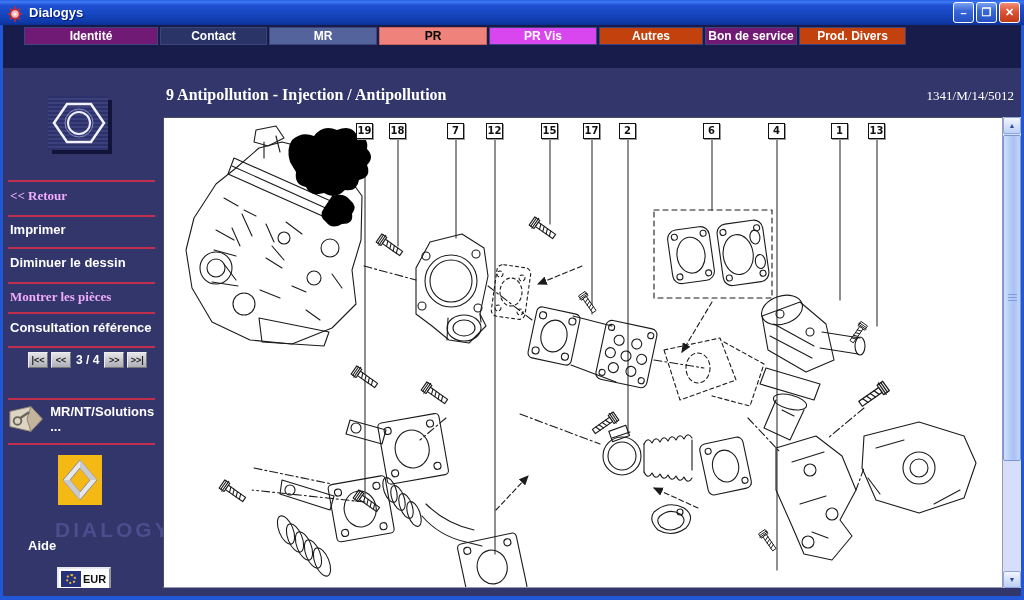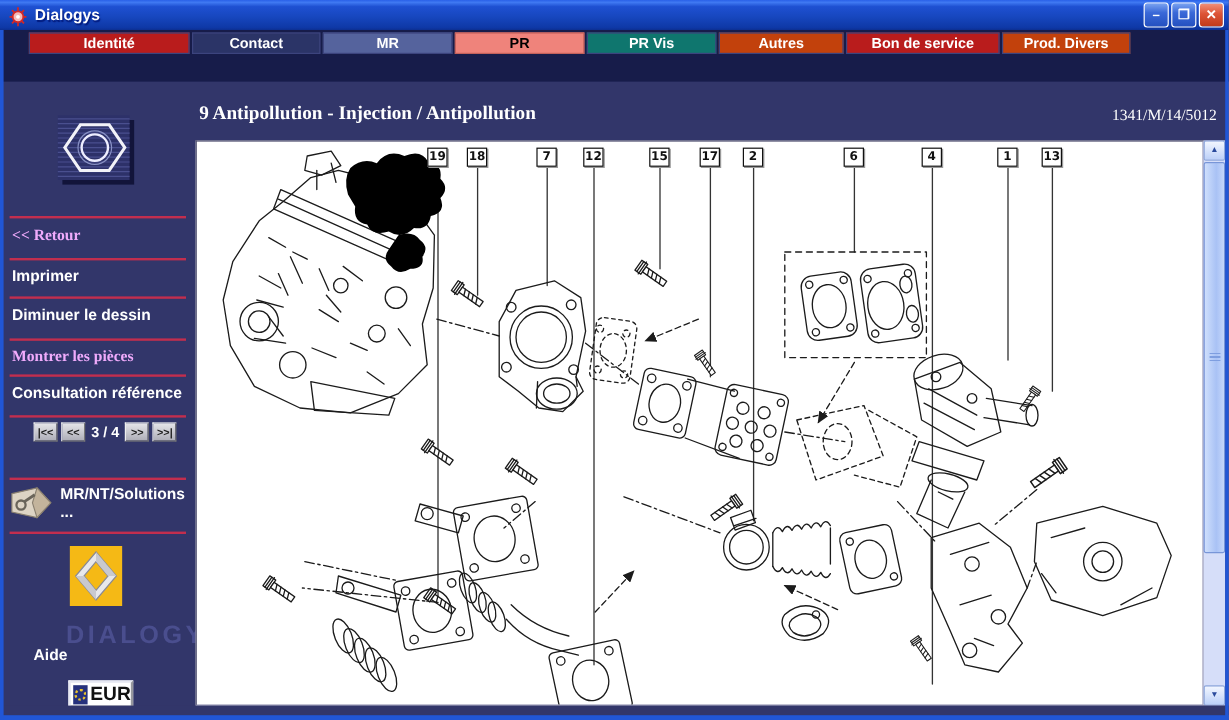--- a/index.html
+++ b/index.html
@@ -18,23 +18,23 @@
     background:linear-gradient(180deg,#79a2f0 0%,#3a68d8 40%,#2450c0 100%); cursor:default; }
   .winbtn.close { background:linear-gradient(180deg,#f09078 0%,#dd5436 45%,#c03a1a 100%); }
 
   
   .tabsarea { position:absolute; left:0; top:25px; width:1024px; height:43px; background:#171c4a; }
   .tabrow { position:absolute; left:24px; display:flex; gap:2px; }
   .tabrow.r1 { top:2px; } .tabrow.r2 { top:21px; }
   .tab { height:18px; display:flex; align-items:center; justify-content:center;
     color:#fff; font-size:12px; font-weight:bold; cursor:default; border:1px solid #3c447e; }
   .tab.w0{width:134px}.tab.w1{width:107px}.tab.w2{width:108px}.tab.w3{width:108px}
-  .tab.w4{width:108px}.tab.w5{width:104px}.tab.w6{width:128px}.tab.w7{width:107px}
-  .tab.l { background:#b91c1c; } .tab.d { background:#2b3467; }
-  .tab.m { background:#55639d; } .tab.m2 { background:#0f766e; }
+  .tab.w4{width:108px}.tab.w5{width:104px}.tab.w6{width:92px}.tab.w7{width:107px}
+  .tab.l { background:#701a75; } .tab.d { background:#2b3467; }
+  .tab.m { background:#55639d; } .tab.m2 { background:#d946ef; }
   .tab.ml { background:#c2410c; }
   .tab.a { background:#ef837b; color:#000000; border-color:#c4625c; }
 
   
   .sidebar { position:absolute; left:0; top:68px; width:163px; height:520px; }
   .hexlogo { position:absolute; left:48px; top:28px; }
   .sep { position:absolute; left:8px; width:147px; height:2px; background:#c22e4e; }
   .menu-item { position:absolute; left:10px; color:#fff; font-size:13px; font-weight:bold; cursor:pointer; white-space:nowrap; }
   .menu-item.dis { color:#f0abfc; cursor:default;font-family:Liberation Serif, serif; }
   .pager { position:absolute; left:28px; top:284px; display:flex; align-items:center; gap:3px; }
@@ -44,21 +44,21 @@
   .pgtext { color:#fff; font-size:12px; font-weight:bold; margin:0 2px; }
   .solrow { position:absolute; left:8px; top:336px; display:flex; align-items:center; gap:6px; }
   .sollabel { color:#fff; font-size:13px; font-weight:bold; }
   .renault { position:absolute; left:58px; top:387px; }
   .aide { position:absolute; left:28px; top:458px; color:#fff; font-size:13px; font-weight:bold; cursor:pointer;margin-top:12px; }
   .watermark { position:absolute; left:55px; top:450px; color:#4a4e8e; font-size:21px; letter-spacing:3px; font-weight:bold; }
   .eurbtn { position:absolute; left:57px; top:499px; width:54px; height:23px; background:#fff;
     border:2px outset #e6e8f2; display:flex; align-items:center; gap:2px; padding-left:2px; cursor:pointer; }
   .eu-emblem { width:20px; height:16px; background:#26317c; display:flex; align-items:center; justify-content:center; }
   .eu-emblem i { display:block; width:10px; height:10px; border:2px dotted #e8c22c; border-radius:50%; }
-  .eurtxt { font-size:16px; font-weight:bold; color:#111; }
+  .eurtxt { font-size:11px; font-weight:bold; color:#111; }
 
   
   .main-title { position:absolute; left:166px; top:86px; color:#fff; font-family:"Liberation Serif",serif;
     font-size:16px; font-weight:bold; }
   .main-ref { position:absolute; right:10px; top:88px; color:#fff; font-family:"Liberation Serif",serif; font-size:13px; }
   .panel { position:absolute; left:163px; top:117px; width:840px; height:471px; background:#fff;
     border:1px solid #4a4a6a; border-right-color:#9a9ab8; border-bottom-color:#9a9ab8; }
   .panel svg { position:absolute; left:0; top:0; }
   .callout { position:absolute; top:5px; width:17px; height:16px; background:#fff; border:1px solid #111;
     box-shadow:1px 1px 0 #999; font-family:"DejaVu Sans",sans-serif; font-size:10px; font-weight:bold;

